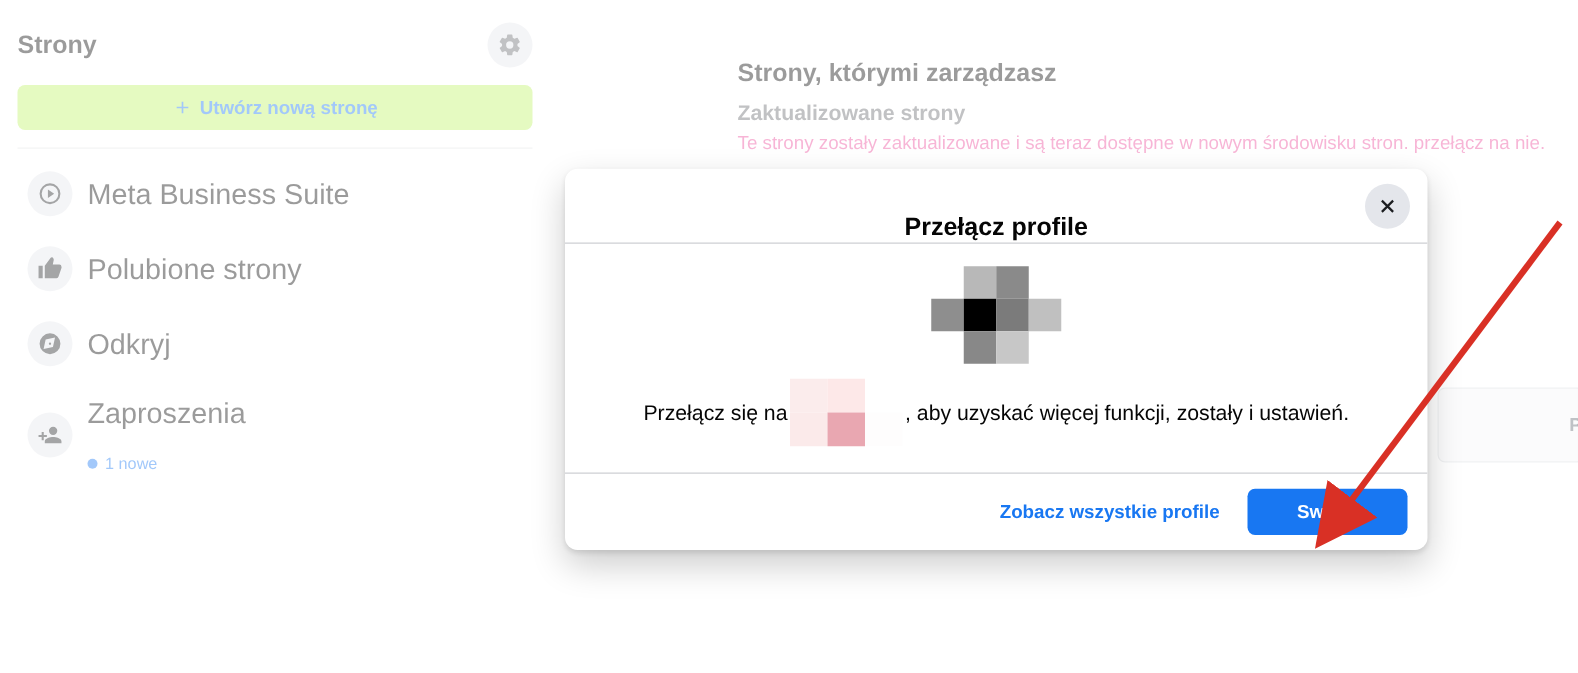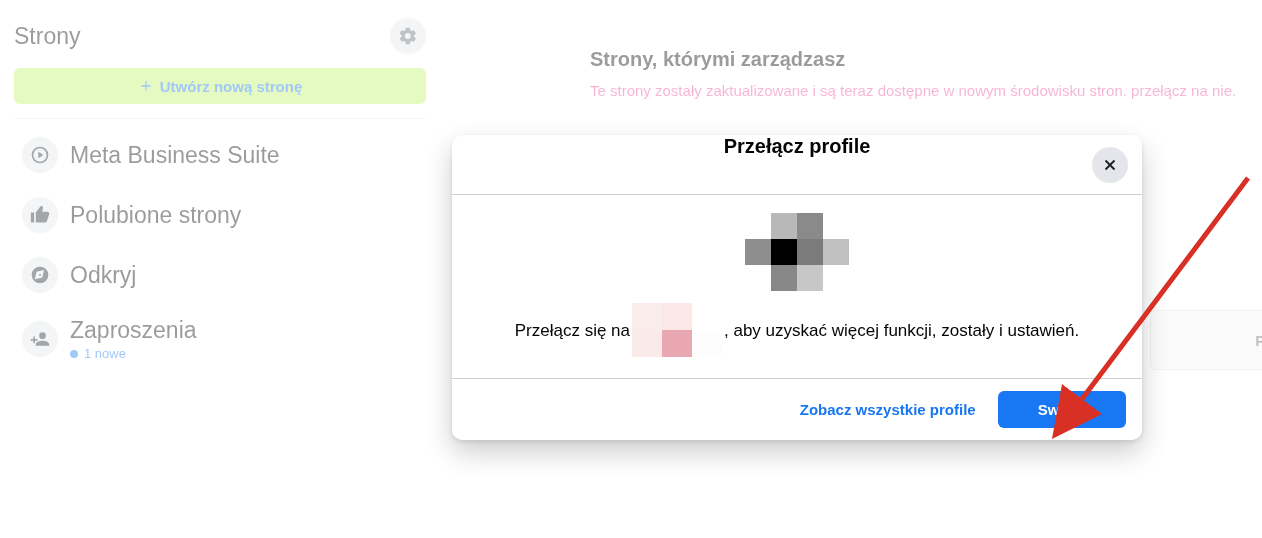--- a/index.html
+++ b/index.html
@@ -3,44 +3,44 @@
 <meta charset="utf-8">
 <style>
   * { box-sizing: border-box; margin: 0; padding: 0; }
   html, body { width: 1262px; height: 538px; font-family: Helvetica, Arial, sans-serif; background: #ffffff; overflow: hidden; }
   .app { position: relative; width: 100%; height: 100%; }
   .overlay { position: absolute; inset: 0; background: rgba(255,255,255,0.6); z-index: 2; pointer-events: none; }
 
   
   .sidebar { position: absolute; left: 0; top: 0; width: 440px; height: 100%; padding: 18px 14px; z-index: 1; }
   .sidebar-header { display: flex; align-items: center; justify-content: space-between; margin-bottom: 14px; }
-  .sidebar-title { font-size: 23px; font-weight: 400; color: #050505; }
+  .sidebar-title { font-size: 20px; font-weight: 700; color: #050505; }
   .gear-btn { width: 36px; height: 36px; border-radius: 50%; background: #e4e6eb; display: flex; align-items: center; justify-content: center; }
   .gear-btn svg { width: 20px; height: 20px; fill: #65676b; }
   .create-btn { margin-top: 6px; width: 100%; height: 36px; border-radius: 6px; background: #bef264; color: #1877f2; font-weight: 600; font-size: 15px; display: flex; align-items: center; justify-content: center; gap: 6px; }
   .create-btn svg { width: 16px; height: 16px; fill: #1877f2; }
   .sep { height: 1px; background: #ced0d4; margin: 14px 0 8px; opacity: .6; }
   .nav { display: flex; flex-direction: column; gap: 4px; }
   .nav-item { display: flex; align-items: center; gap: 12px; padding: 10px 8px; border-radius: 8px; cursor: pointer; }
   .nav-icon { width: 36px; height: 36px; border-radius: 50%; background: #e4e6eb; display: flex; align-items: center; justify-content: center; flex-shrink: 0; }
   .nav-icon svg { width: 20px; height: 20px; fill: #1c1e21; }
   .nav-text { color: #050505; font-size: 23px; font-weight: 500; }
-  .nav-sub { display: flex; align-items: center; gap: 6px; margin-top: 2px; color: #1877f2; font-size: 13px; }
+  .nav-sub { display: flex; align-items: center; gap: 6px; margin-top: 19px; color: #1877f2; font-size: 13px; }
   .dot { width: 8px; height: 8px; border-radius: 50%; background: #1877f2; }
 
   
   .main { position: absolute; left: 590px; top: 16px; right: 0; z-index: 1; color: #050505; margin-top: 32px; }
   .main-title { font-size: 20px; font-weight: 700; margin-bottom: 10px; }
   .main-sub { font-size: 17px; font-weight: 600; color: #65676b; margin-bottom: 4px; }
   .main-desc { font-size: 15px; color: #ec4899; line-height: 1.35; max-width: 660px; }
   .promote-btn { position: absolute; top: 262px; left: 560px; width: 178px; height: 60px; border-radius: 6px; border: 1px solid #dadde1; background: #f5f6f7; color: #606770; font-weight: 600; font-size: 15px; display: flex; align-items: center; justify-content: flex-end; padding-right: 20px; gap: 8px; }
 
   
   .modal { position: absolute; left: 452px; top: 135px; width: 690px; background: #ffffff; border-radius: 10px; box-shadow: 0 12px 28px rgba(0,0,0,0.2), 0 2px 4px rgba(0,0,0,0.1); z-index: 5; overflow: hidden; }
-  .m-head { position: relative; height: 60px; display: flex; align-items: flex-start; justify-content: center; border-bottom: 1px solid #ced0d4; }
+  .m-head { position: relative; height: 60px; display: flex; align-items: flex-end; justify-content: center; border-bottom: 1px solid #ced0d4; }
   .m-title { font-size: 20px; font-weight: 700; color: #050505; }
   .m-close { position: absolute; right: 14px; top: 12px; width: 36px; height: 36px; border-radius: 50%; background: #e4e6eb; display: flex; align-items: center; justify-content: center; cursor: pointer; }
   .m-close svg { width: 18px; height: 18px; stroke: #1c1e21; stroke-width: 2.4; fill: none; }
   .m-body { padding: 18px 40px 20px; display: flex; flex-direction: column; align-items: center; }
   .px-img { width: 104px; height: 78px; position: relative; margin-bottom: 12px; }
   .px-img div { position: absolute; width: 26px; height: 26px; }
   .m-text { font-size: 17px; font-weight: 500; color: #050505; text-align: left; display: flex; flex-wrap: wrap; align-items: center; gap: 0; line-height: 1.5; max-width: 580px; }
   .inline-px { display: inline-block; width: 90px; height: 55px; vertical-align: middle; margin: 0 2px; position: relative; }
   .inline-px div { position: absolute; width: 30px; height: 27px; }
   .m-foot { border-top: 1px solid #ced0d4; padding: 12px 16px; display: flex; justify-content: flex-end; align-items: center; gap: 8px; }
@@ -109,20 +109,21 @@
             <span class="dot"></span>
             <span>1 nowe</span>
           </div>
         </div>
       </div>
     </div>
   </div>
 
   <div class="main">
     <div class="main-title">Strony, którymi zarządzasz</div>
+    <div class="main-sub">Zaktualizowane strony</div>
     <div class="main-desc">Te strony zostały zaktualizowane i są teraz dostępne w nowym środowisku stron. przełącz na nie.</div>
     <div class="promote-btn">
       <span>Promuj</span>
     </div>
   </div>
 
   <div class="modal">
     <div class="m-head">
       <div class="m-title">Przełącz profile</div>
       <div class="m-close">

